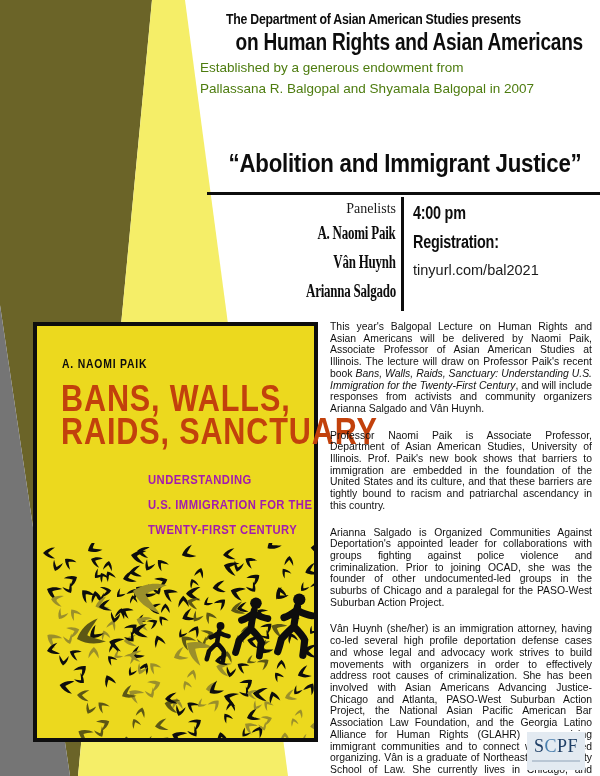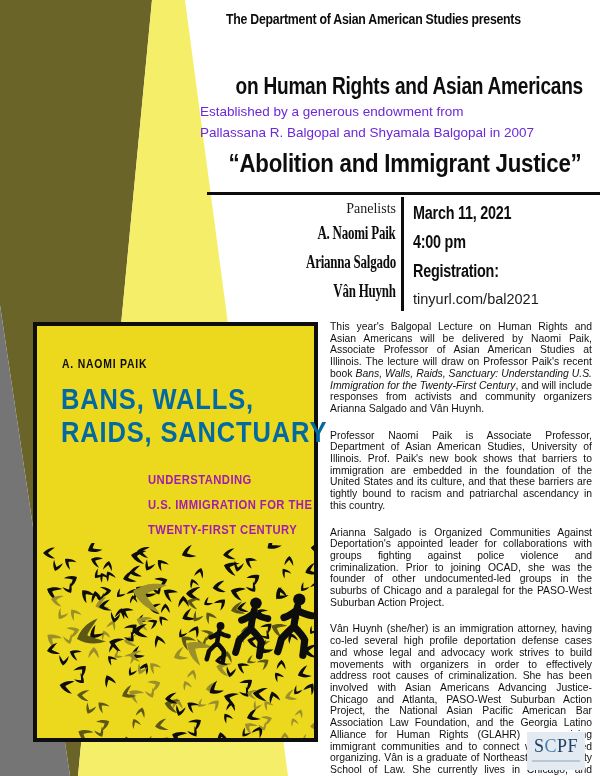--- a/index.html
+++ b/index.html
@@ -9,23 +9,23 @@
   }
   svg.bg { position:absolute; left:0; top:0; }
 
   
   .hdr { position:absolute; left:200px; right:2px; top:10px; text-align:left; }
   .cond { display:inline-block; font-weight:bold; white-space:nowrap; letter-spacing:-0.3px; }
   .hdr-presents { line-height:19px; font-size:14.5px; }
   .hdr-presents .cond { transform:scaleX(.85); transform-origin:center; }
   .hdr-title { line-height:28px; font-size:27px; }
   .hdr-title .cond { transform:scaleX(.82); transform-origin:center; }
-  .hdr-sub { line-height:27px; font-size:23px;margin-top:44px; }
+  .hdr-sub { line-height:27px; font-size:23px; }
   .hdr-sub .cond { transform:scaleX(.83); transform-origin:center; }
-  .hdr-est { margin-top:4px; font-size:13.5px; line-height:16.5px; color:#6d28d9; }
+  .hdr-est { margin-top:4px; font-size:13.5px; line-height:16.5px; color:#4d7c0f; }
 
   
   .quote { position:absolute; left:195px; right:4px; top:148px; text-align:center; font-size:26.5px; }
   .quote .cond { transform:scaleX(.84); transform-origin:center; }
   .hrule { position:absolute; left:207px; right:0; top:192px; height:3px; background:#0d0d0d; }
   .vrule { position:absolute; left:401px; top:197px; width:3px; height:114px; background:#0d0d0d; }
 
   
   .panel-left { position:absolute; left:214px; width:182px; top:198px; text-align:right;font-family:Liberation Serif, serif; }
   .panel-label { font-size:14px; line-height:21px; color:#1a1a1a; }
@@ -34,21 +34,21 @@
   .panel-right { position:absolute; left:413px; top:199px; text-align:left; }
   .pr-big { font-size:18px; line-height:29px; }
   .pr-big .cond { transform:scaleX(.8); transform-origin:0 50%; }
   .pr-url { font-size:14.5px; line-height:26px; color:#1a1a1a; }
 
   
   .cover { position:absolute; left:33px; top:322px; width:277px; height:412px;
            background:#ecd91e; border:4px solid #0e0e0e; }
   .cover-author { position:absolute; left:25px; top:30px; font-weight:bold; font-size:13px; }
   .cover-author .cond { transform:scaleX(.8); transform-origin:0 50%; letter-spacing:1px; }
-  .cover-title { position:absolute; left:24px; top:56px; font-size:30px; line-height:33px; color:#0369a1; }
+  .cover-title { position:absolute; left:24px; top:56px; font-size:36px; line-height:33px; color:#c2410c; }
   .cover-title .cond { transform:scaleX(.85); transform-origin:0 50%; letter-spacing:1px; }
   .cover-sub { position:absolute; left:111px; top:142px; color:#a21caf; font-weight:bold; font-size:12.5px; line-height:25px; }
   .cover-sub .cond { transform:scaleX(.9); transform-origin:0 50%; letter-spacing:.5px; font-weight:bold; }
   .cover-art { position:absolute; left:0; bottom:0; width:277px; height:195px; }
 
   
   .bodytext { position:absolute; left:330px; width:262px; top:321px;
               font-size:10.4px; line-height:11.7px; text-align:justify; color:#111; }
   .bodytext p { margin:0 0 15px 0; }
   .bodytext .it { font-style:italic; }
@@ -81,26 +81,25 @@
 
   <div class="quote">
     <span class="cond">“Abolition and Immigrant Justice”</span>
   </div>
   <div class="hrule"></div>
   <div class="vrule"></div>
 
   <div class="panel-left">
     <div class="panel-label">Panelists</div>
     <div class="panel-name"><span class="cond">A. Naomi Paik</span></div>
+    <div class="panel-name"><span class="cond">Vân Huynh</span></div>
     <div class="panel-name"><span class="cond">Arianna Salgado</span></div>
-    <div class="panel-name"><span class="cond">Vân Huynh</span></div>
   </div>
 
   <div class="panel-right">
-    <div class="pr-big"><span class="cond">March 11, 2021</span></div>
     <div class="pr-big"><span class="cond">4:00 pm</span></div>
     <div class="pr-big"><span class="cond">Registration:</span></div>
     <div class="pr-url">tinyurl.com/bal2021</div>
   </div>
 
   <div class="cover">
     <div class="cover-author"><span class="cond">A. NAOMI PAIK</span></div>
     <div class="cover-title">
       <div><span class="cond">BANS, WALLS,</span></div>
       <div><span class="cond">RAIDS, SANCTUARY</span></div>

